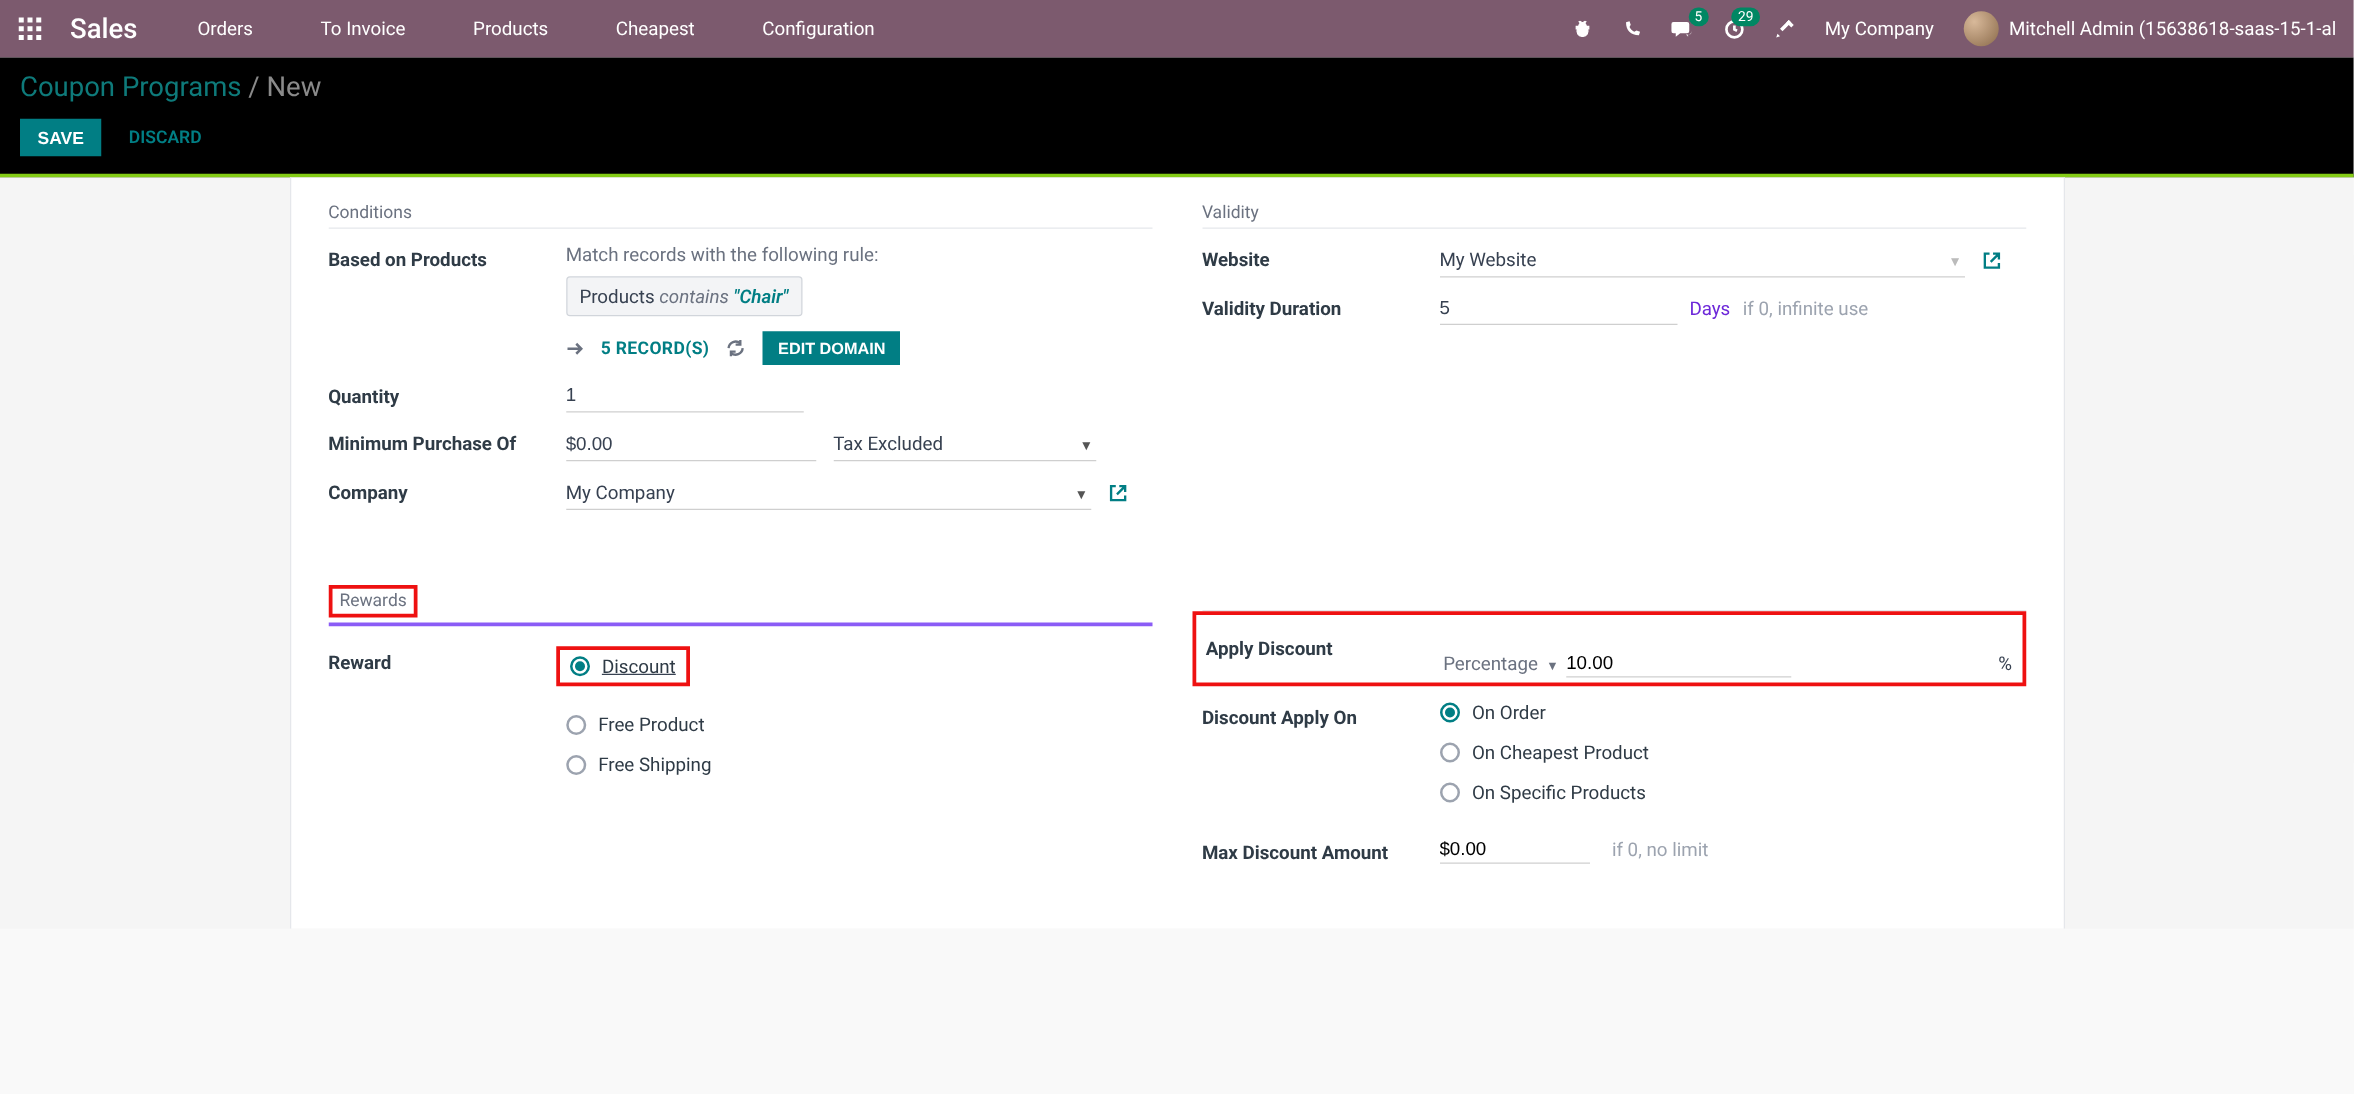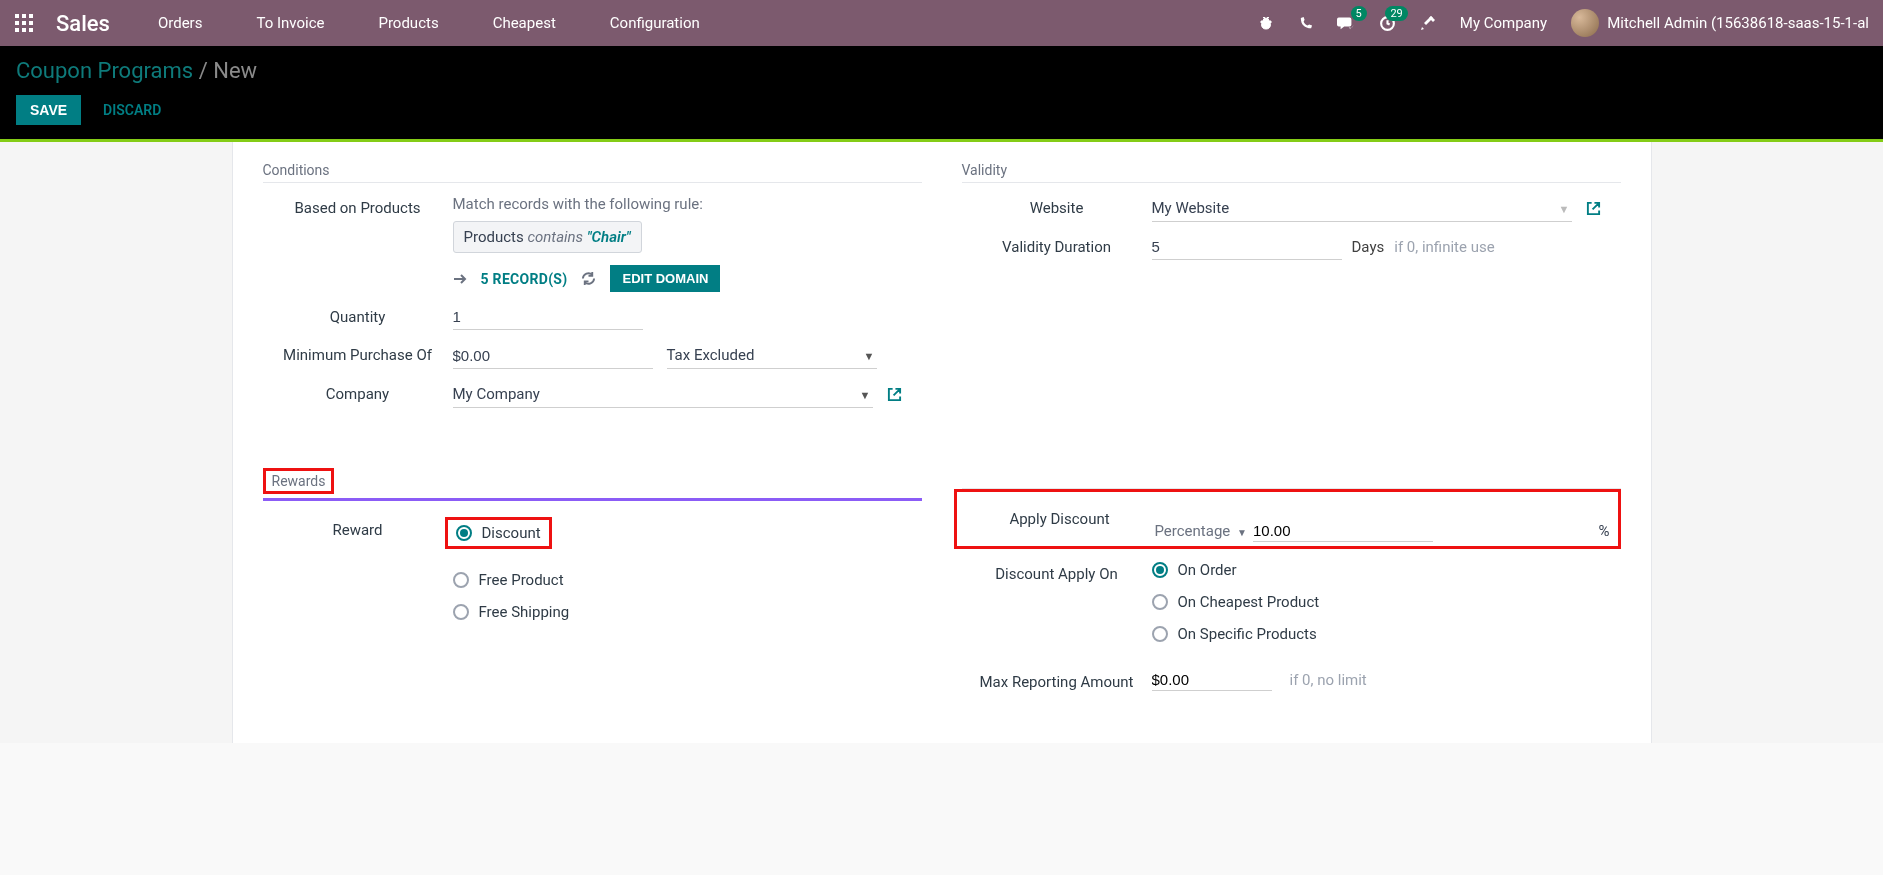--- a/index.html
+++ b/index.html
@@ -121,26 +121,25 @@
     padding-bottom: 4px;
     margin-bottom: 12px;
   }
   .field-row {
     display: flex;
     align-items: flex-start;
     margin-bottom: 12px;
   }
   .field-label {
     width: 190px;
-    font-weight: 400;
+    font-weight: 700;
     color: #2f3b46;
     font-size: 15px;
     padding-top: 4px;
     flex-shrink: 0;
-    text-align: center;
   }
   .field-value {
     flex: 1;
     min-width: 0;
   }
   .domain-desc {
     color: #6b7280;
     font-size: 15px;
     margin-bottom: 8px;
   }
@@ -452,42 +451,42 @@
                   <path d="M6 2H2v12h12v-4M9 2h5v5M14 2L7 9"></path>
                 </svg>
             </span>
           </div>
         </div>
 
         <div class="field-row">
           <div class="field-label">Validity Duration</div>
           <div class="field-value days-row">
             <input class="input-underline" style="width: 190px;" value="5">
-            <span style="color:#404040;font-size:15px">Days</span>
+            <span style="color:#6d28d9;font-size:15px">Days</span>
             <span class="hint">if 0, infinite use</span>
           </div>
         </div>
       </div>
     </div>
 
     <div class="section-gap"></div>
 
     <div class="group-row">
 
       <div class="group">
         <div style="border-bottom:3px solid #8b5cf6; margin-bottom:16px; padding-bottom:4px;">
           <span class="highlight-box">
             <span style="color:#6b7280;font-size:14px">Rewards</span>
           </span>
         </div>
 
         <div class="field-row" style="align-items:flex-start">
           <div class="field-label">Reward</div>
           <div class="field-value">
-            <span class="highlight-box" style="padding:4px 8px; margin-left:-8px; margin-bottom:8px;">
+            <span class="highlight-box" style="padding:4px 8px; margin-left:-8px; margin-bottom:8px;text-decoration:underline;">
               <span class="radio-opt" style="margin-bottom:0">
                 <span class="radio-circle checked"></span>
                 <span>Discount</span>
               </span>
             </span>
             <div style="height:14px"></div>
             <div class="radio-opt">
               <span class="radio-circle"></span>
               <span>Free Product</span>
             </div>
@@ -527,21 +526,21 @@
               <span>On Cheapest Product</span>
             </div>
             <div class="radio-opt">
               <span class="radio-circle"></span>
               <span>On Specific Products</span>
             </div>
           </div>
         </div>
 
         <div class="field-row">
-          <div class="field-label">Max Reporting Amount</div>
+          <div class="field-label">Max Discount Amount</div>
           <div class="field-value max-row">
             <input class="max-input" value="$0.00" style="">
             <span class="hint">if 0, no limit</span>
           </div>
         </div>
       </div>
     </div>
 
   </div>
 </div>

